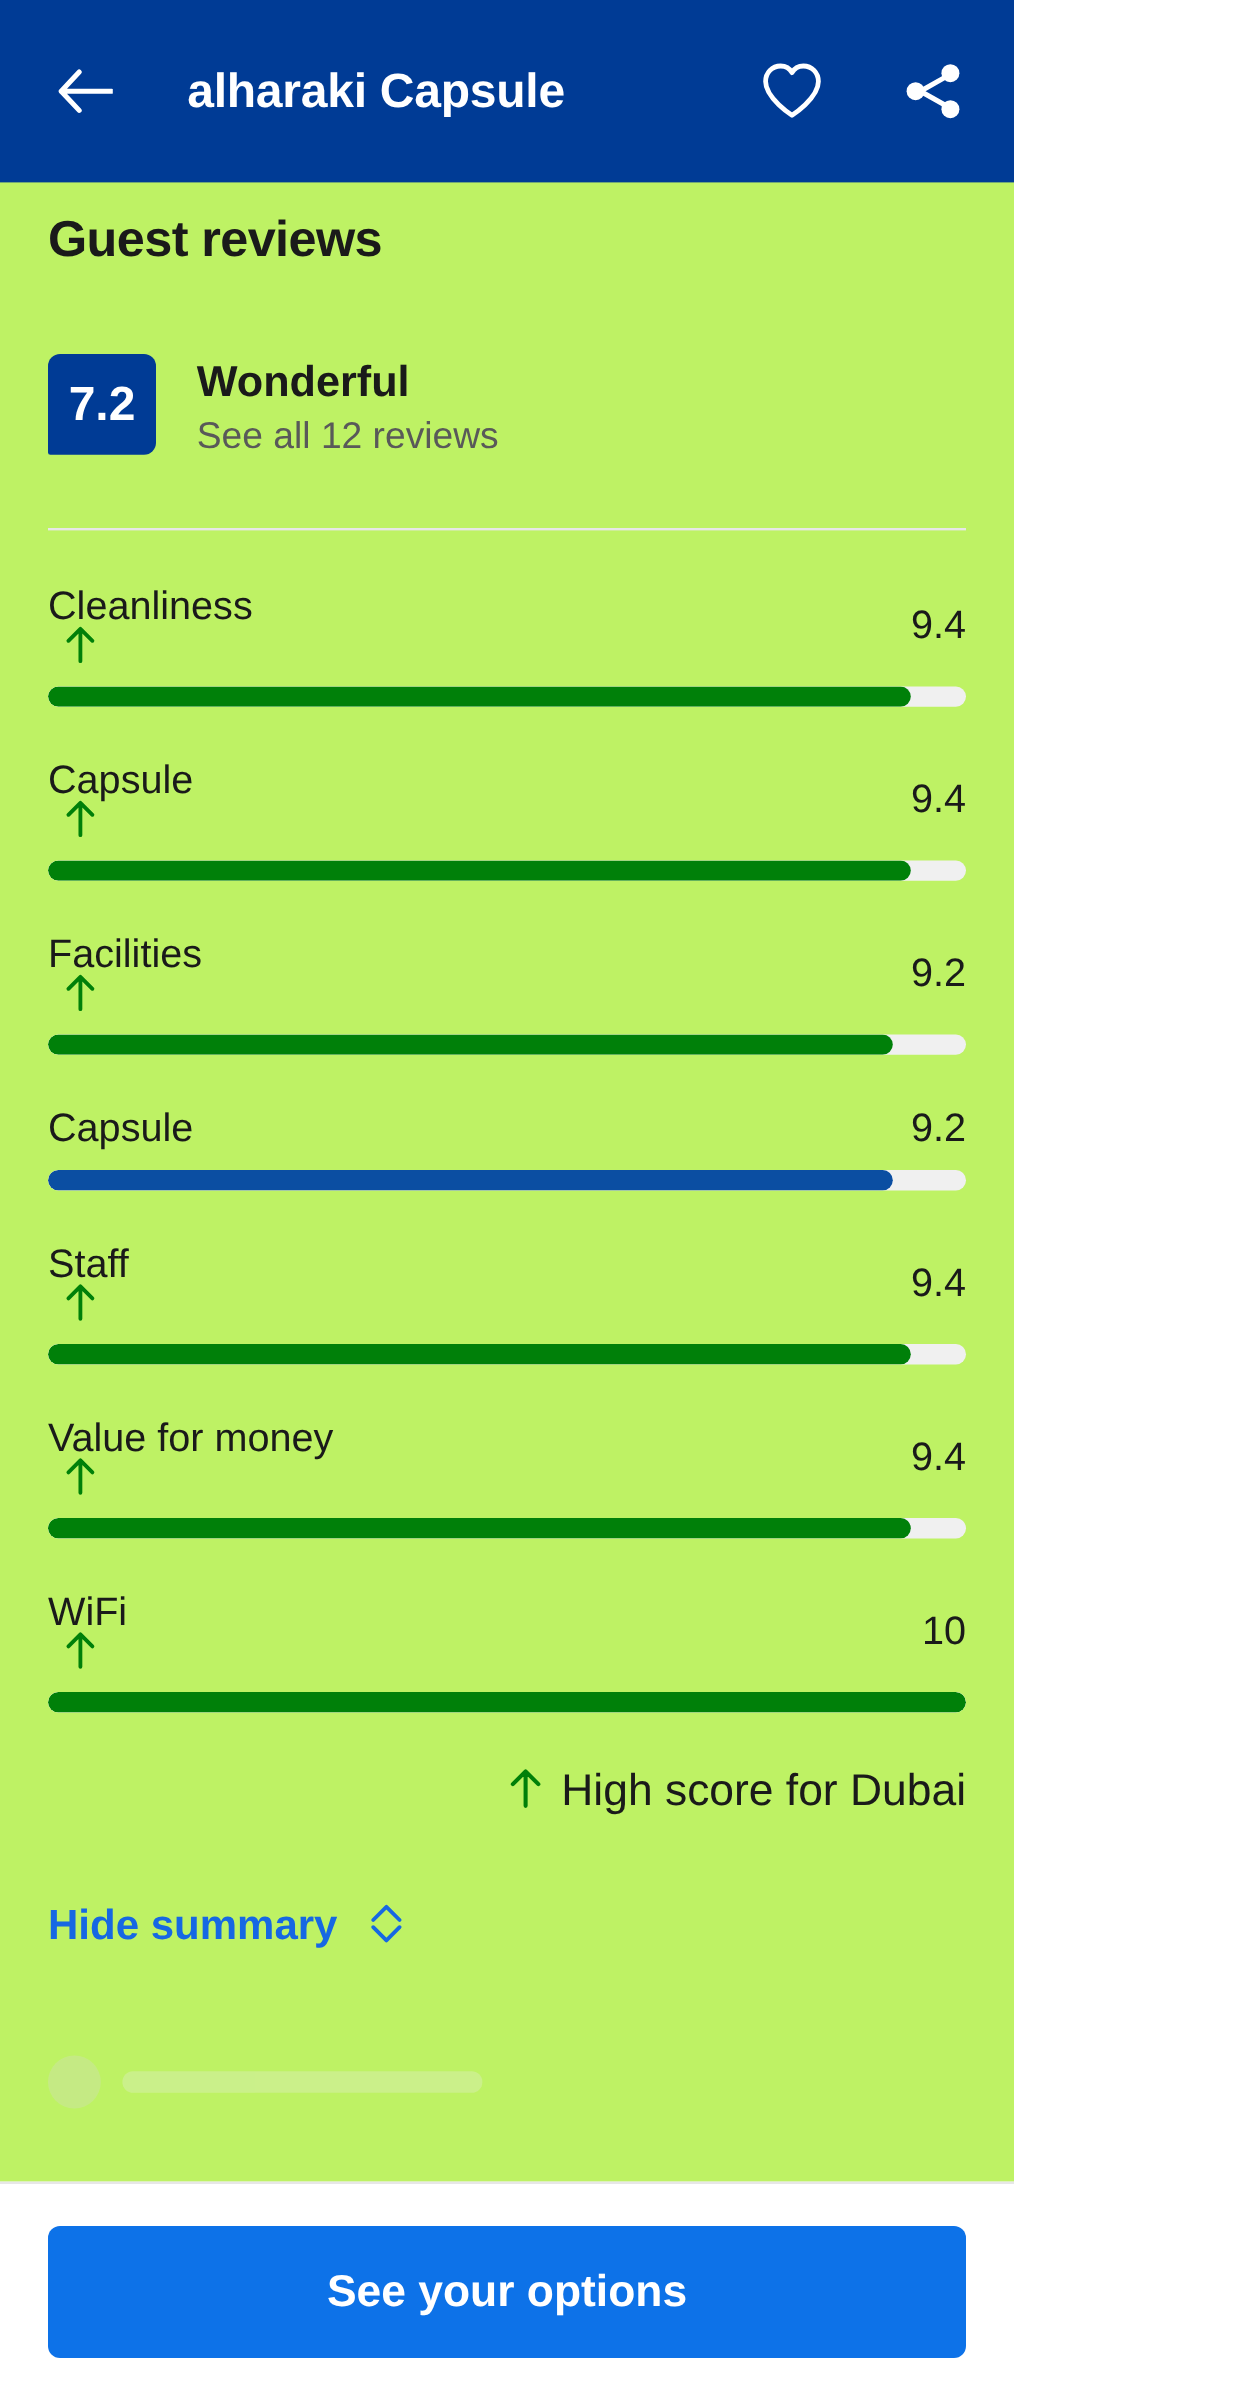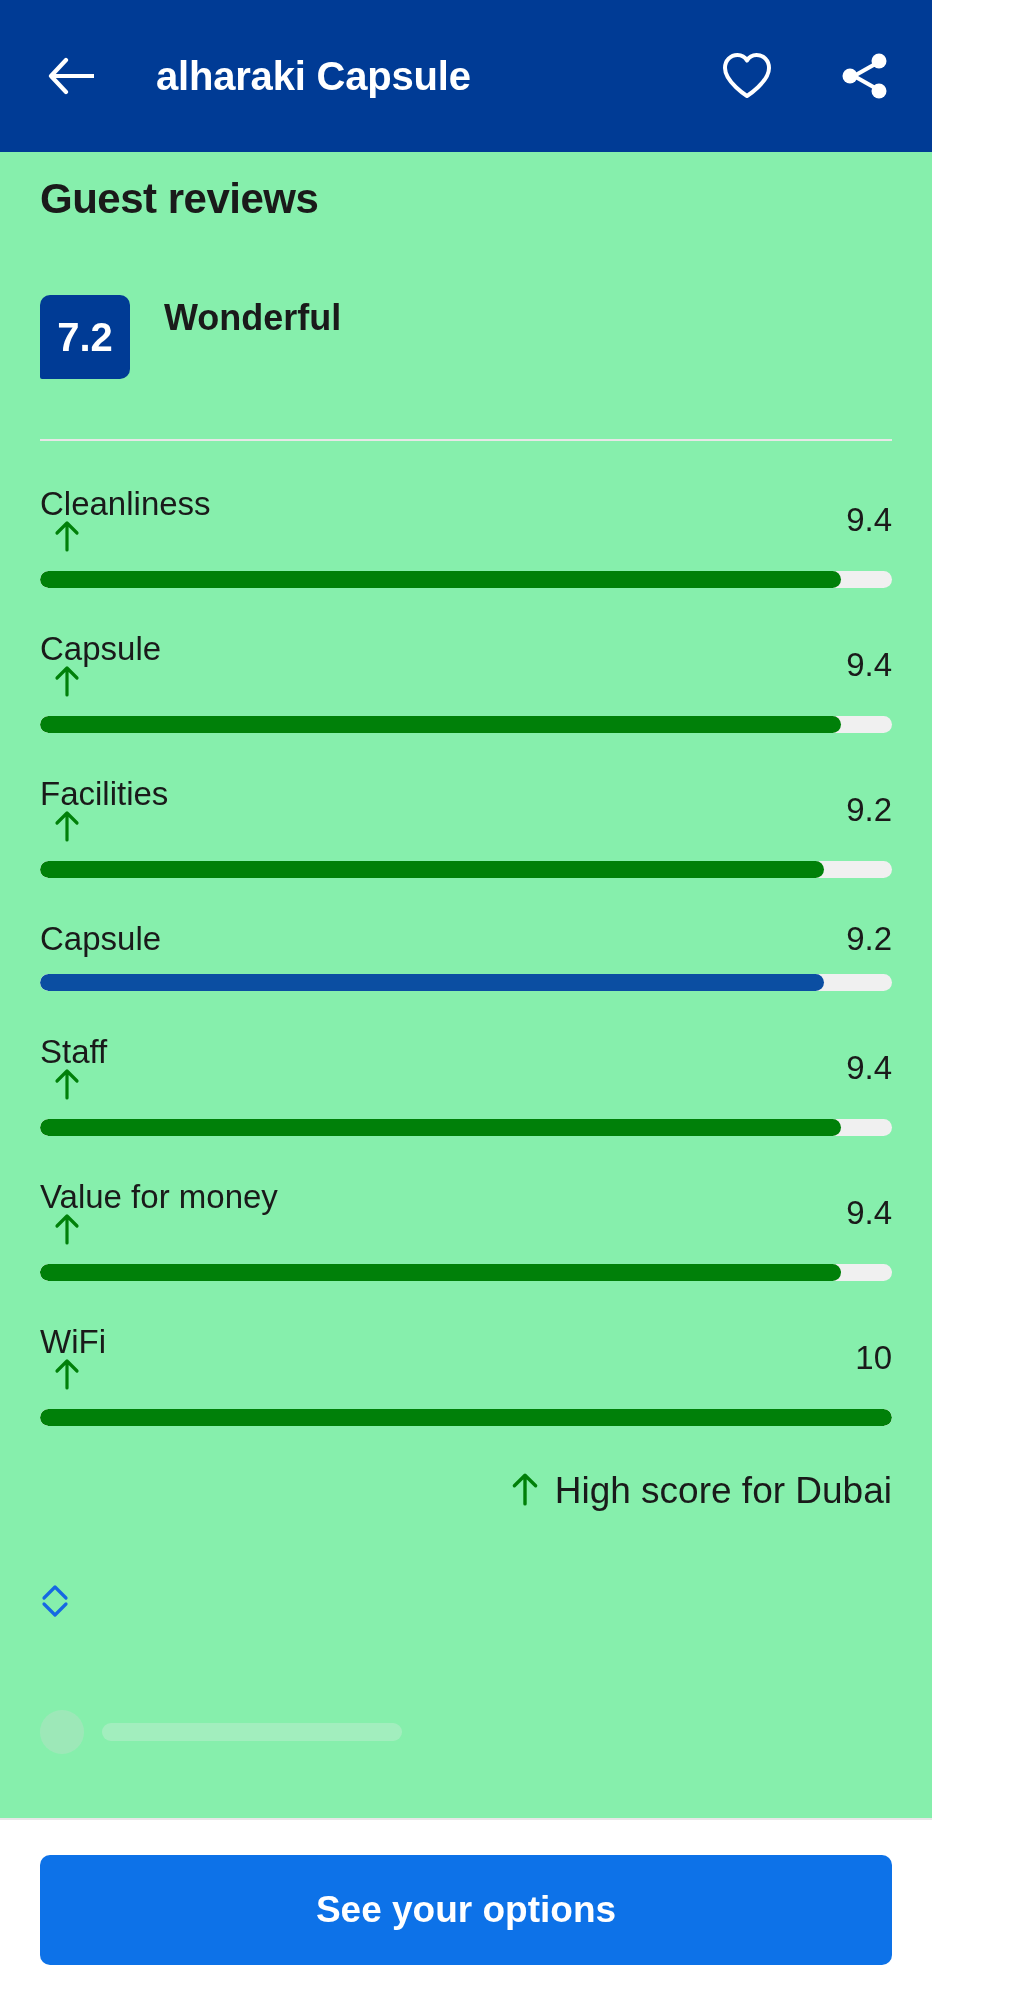--- a/index.html
+++ b/index.html
@@ -5,23 +5,23 @@
   * { box-sizing: border-box; margin: 0; padding: 0; }
   html, body {
     width: 1032px;
     height: 2000px;
     background: #ffffff;
     font-family: "Liberation Sans", sans-serif;
     overflow: hidden;
   }
   .screen {
     position: relative;
-    width: 932px;
+    width: 845px;
     height: 2000px;
-    background: #86efac;
+    background: #bef264;
   }
 
   
   .appbar {
     height: 152px;
     background: #003b95;
     display: flex;
     align-items: center;
     padding: 0 36px 0 40px;
     position: relative;
@@ -265,20 +265,21 @@
   </div>
 
   <div class="content">
 
     <div class="section-title">Guest reviews</div>
 
     <div class="score-block">
       <div class="score-badge">7.2</div>
       <div class="score-text">
         <div class="score-word">Wonderful</div>
+        <div class="score-sub">See all 12 reviews</div>
       </div>
     </div>
 
     <div class="divider"></div>
 
     <div class="ratings">
 
       <div class="rating-row">
         <div class="rating-head">
           <div class="rating-label">
@@ -398,20 +399,21 @@
     <div class="legend">
       <span>
         <svg width="28" height="34" viewBox="0 0 26 32">
             <path d="M13 30 L13 4 M3 13 L13 3 L23 13" fill="none" stroke="#008009" stroke-width="3.2" stroke-linecap="round" stroke-linejoin="round"></path>
           </svg>
       </span>
       <span class="legend-text">High score for Dubai</span>
     </div>
 
     <div class="summary-toggle">
+      <span class="summary-toggle-label">Hide summary</span>
       <span>
         <svg width="30" height="34" viewBox="0 0 30 34">
           <path d="M4 14 L15 3 L26 14" fill="none" stroke="#1668e3" stroke-width="3.2" stroke-linecap="round" stroke-linejoin="round"></path>
           <path d="M4 20 L15 31 L26 20" fill="none" stroke="#1668e3" stroke-width="3.2" stroke-linecap="round" stroke-linejoin="round"></path>
         </svg>
       </span>
     </div>
 
 
     <div class="cut-item">

